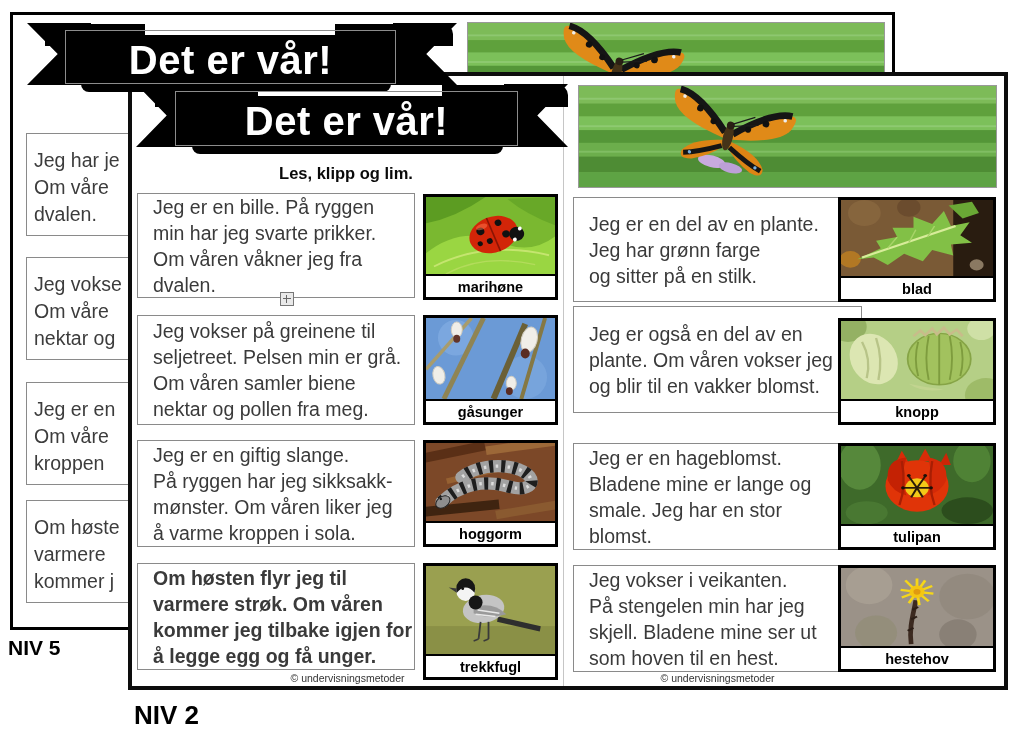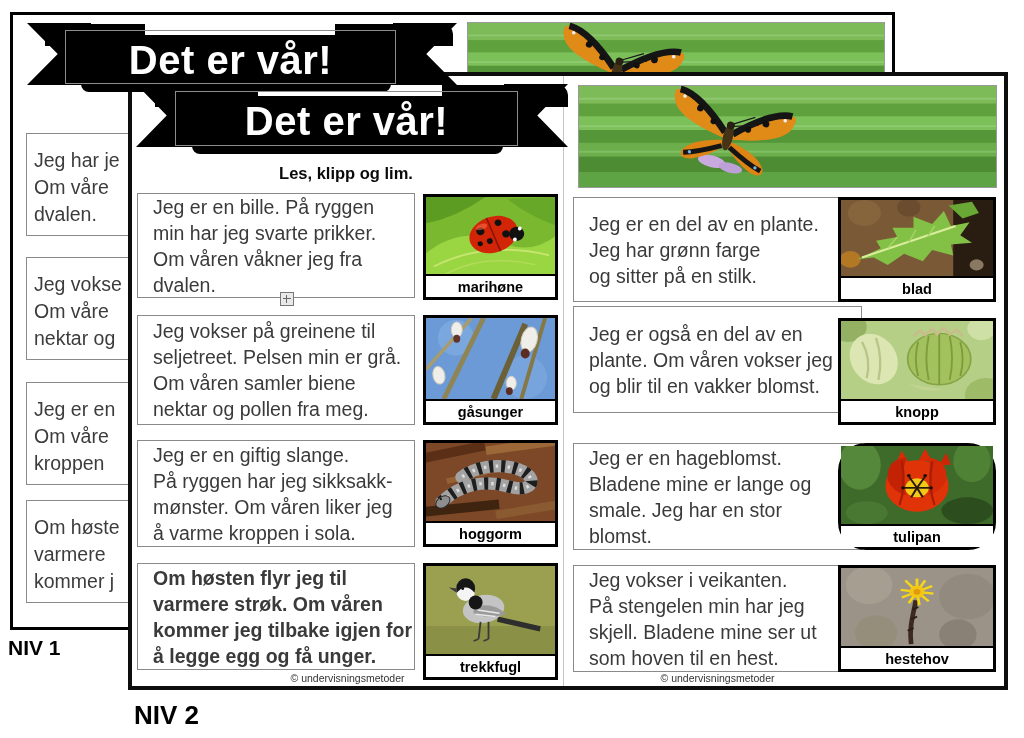--- a/index.html
+++ b/index.html
@@ -58,21 +58,21 @@
         display:flex;flex-direction:column;}
   .icard .photo{flex:1;overflow:hidden;}
   .icard .photo svg{display:block;width:100%;height:100%;}
   .icard .ilabel{height:21px;border-top:2px solid #000;display:flex;align-items:center;
         justify-content:center;font-weight:bold;font-size:14.5px;color:#000;background:#fff;}
   .ic-l{left:291px;width:135px;}
   .ic-l.r1{top:118px;height:106px;} .ic-l.r2{top:239px;height:110px;}
   .ic-l.r3{top:364px;height:107px;} .ic-l.r4{top:487px;height:117px;}
   .ic-r{left:706px;width:158px;}
   .ic-r.r1{top:121px;height:105px;} .ic-r.r2{top:242px;height:107px;}
-  .ic-r.r3{top:367px;height:107px;border-radius:28px;} .ic-r.r4{top:489px;height:107px;}
+  .ic-r.r3{top:367px;height:107px;} .ic-r.r4{top:489px;height:107px;}
 
   
   .hphoto{position:absolute;border:1px solid #999;box-sizing:border-box;overflow:hidden;background:#6fae4e;}
   .hphoto svg{display:block;width:100%;height:100%;}
   .p2-hphoto{left:446px;top:9px;width:419px;height:103px;}
   .p1-hphoto{left:454px;top:7px;width:418px;height:100px;}
 
   .divider{position:absolute;left:431px;top:0;bottom:0;width:1px;background:#c6c6c6;}
 
   .footer{position:absolute;top:596px;text-align:center;font-size:10.5px;color:#333;}
@@ -167,21 +167,21 @@
 Om våre
 kroppen</span>
       </div>
     <div class="p1box b4">
         <span class="txt">Om høste
 varmere
 kommer j</span>
       </div>
   </section>
 
-  <div class="niv niv1">NIV 1</div>
+  <div class="niv niv1">NIV 5</div>
 
   <section class="page page2">
 
     <div class="tail tl p2-tl"></div>
     <div class="tail tr p2-tr"></div>
     <div class="fold p2-foldl"></div>
     <div class="fold p2-foldr"></div>
     <div class="bbar p2-bbar"></div>
     <div class="band p2-band">
       <span class="title">Det er vår!</span>

